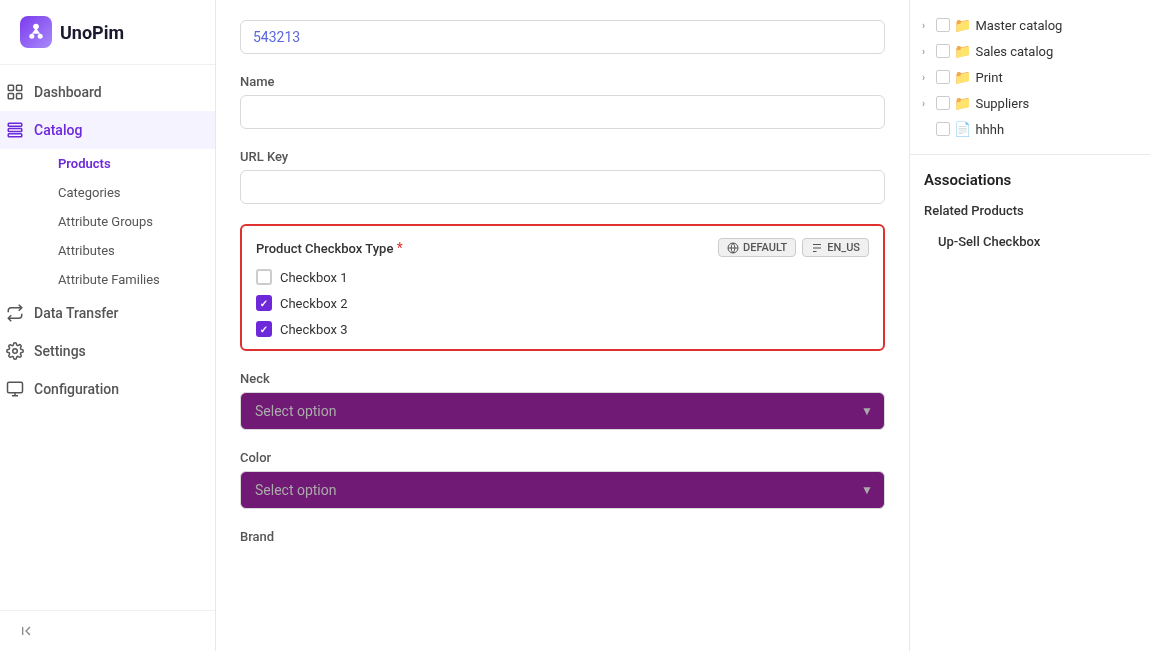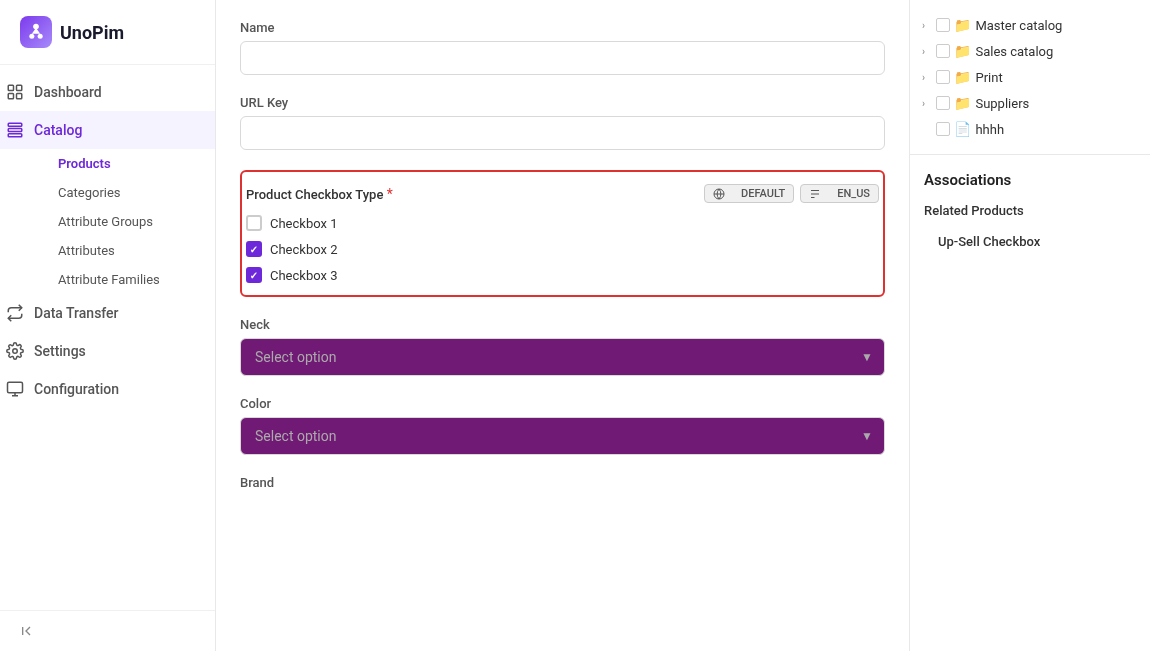--- a/index.html
+++ b/index.html
@@ -104,34 +104,34 @@
       font-size: 14px;
       color: #5c67de;
       background: #fff;
       margin-bottom: 20px;
     }
 
     
     .checkbox-type-section {
       border: 2px solid #e03131;
       border-radius: 6px;
-      padding: 12px 4px;
+      padding: 12px 14px;
       margin-bottom: 20px;
     }
     .checkbox-type-header {
       display: flex; align-items: center; justify-content: space-between;
       margin-bottom: 12px;
     }
     .checkbox-type-label {
       font-size: 13px; font-weight: 500; color: #333;
     }
     .required-star { color: #e03131; }
     .locale-badges { display: flex; gap: 6px; }
     .locale-badge {
-      display: flex; align-items: center; gap: 16px;
+      display: flex; align-items: center; gap: 4px;
       padding: 2px 8px; border-radius: 4px;
       font-size: 11px; font-weight: 500; border: 1px solid #ccc;
       color: #555;
     }
     .locale-badge.default { background: #f0f0f0; }
     .locale-badge.en { background: #f0f0f0; }
 
     .checkbox-options { display: flex; flex-direction: column; gap: 10px; }
     .checkbox-option { display: flex; align-items: center; gap: 8px; }
     .cb-box {
@@ -315,20 +315,21 @@
         <line x1="4" y1="6" x2="4" y2="18"></line>
       </svg>
     </div>
   </div>
 </div>
 
 <div class="main-content">
 
   <div class="form-area">
 
+    <div class="field-row-value">543213</div>
 
     <div class="form-field">
       <label class="field-label">Name</label>
       <input class="field-input" type="text" style="">
     </div>
 
     <div class="form-field">
       <label class="field-label">URL Key</label>
       <input class="field-input" type="text" style="">
     </div>

